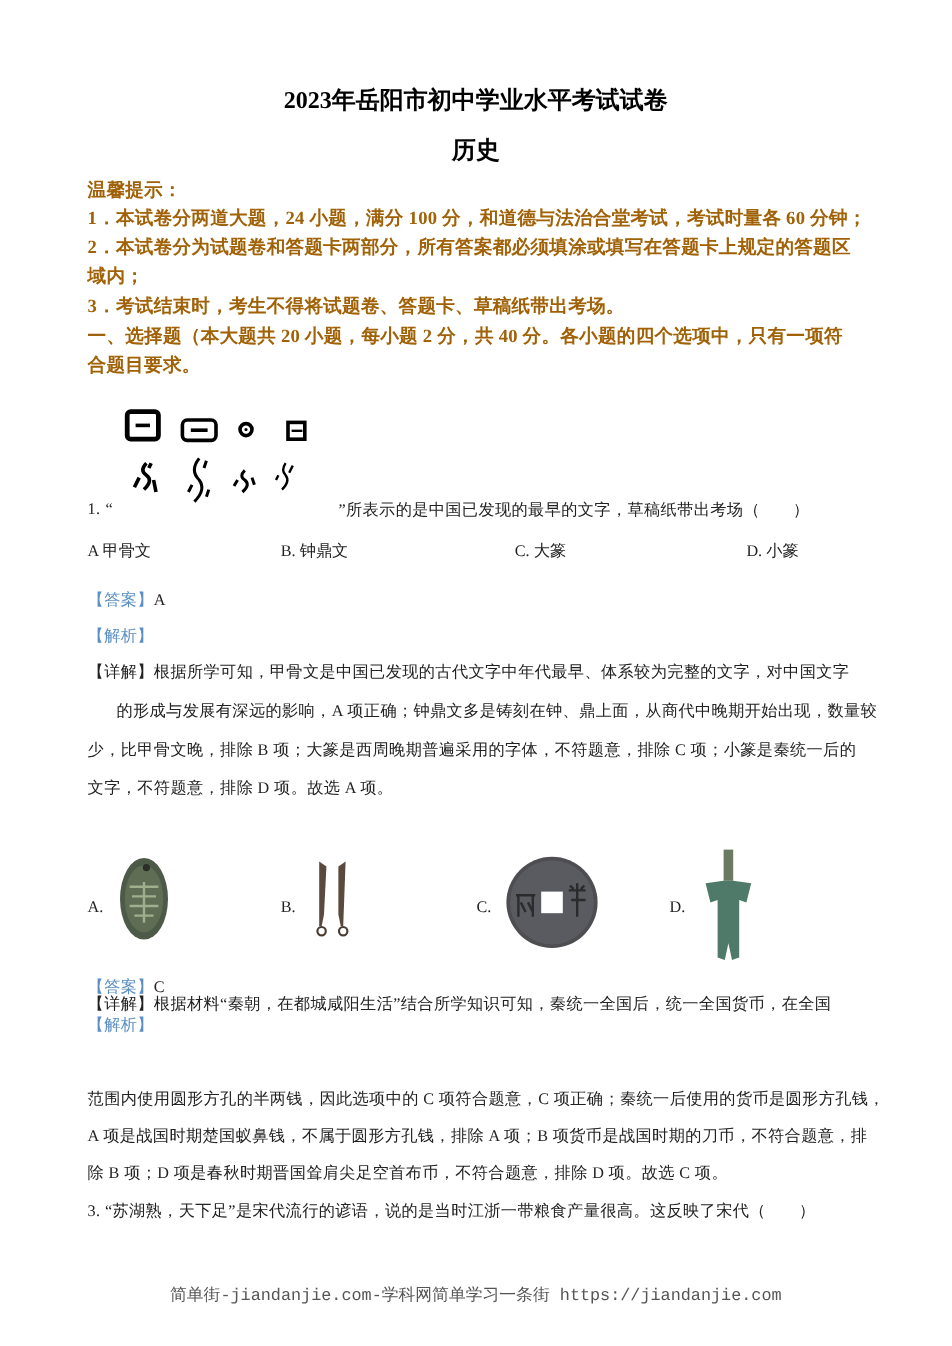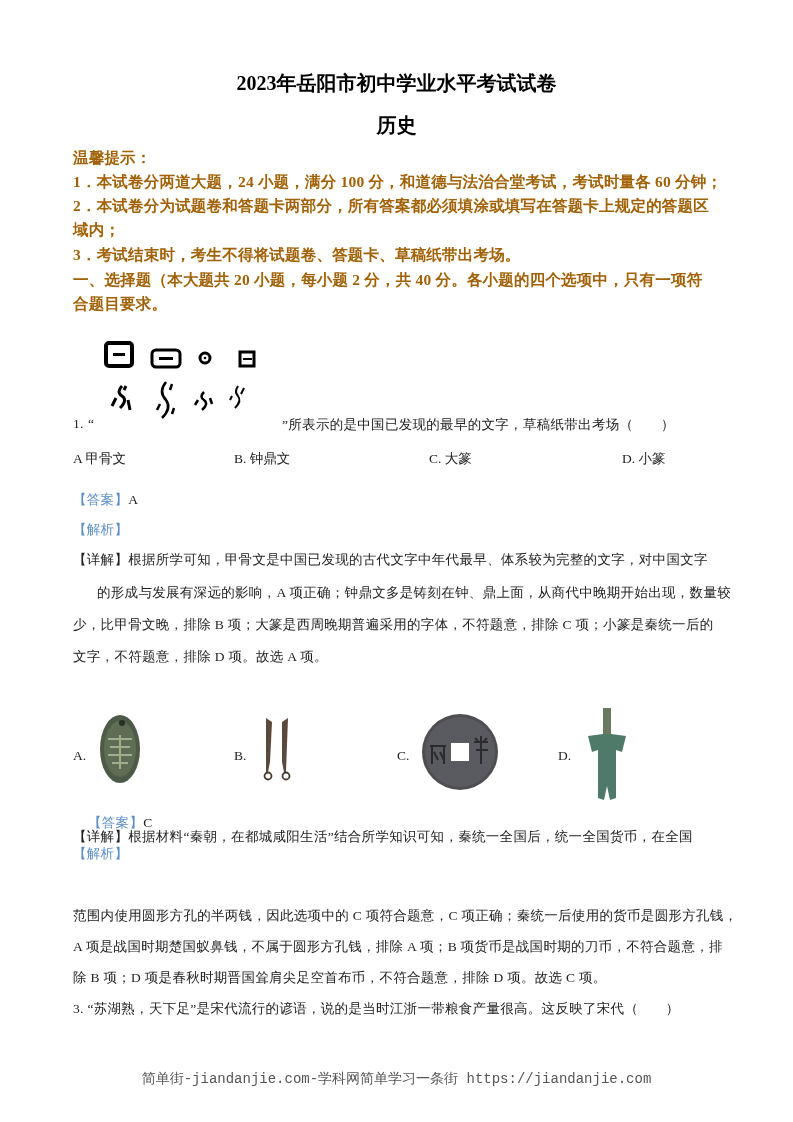--- a/index.html
+++ b/index.html
@@ -92,21 +92,21 @@
     <path d="M10 34 h16 M12 34 v18 M24 34 v18 M14 40 l4 8 M20 40 l4 8" stroke="#2b2b2e" stroke-width="2" fill="none"></path>
     <path d="M54 30 h14 M61 24 v28 M56 38 h12 M55 26 l3 3 M67 26 l-3 3" stroke="#2b2b2e" stroke-width="2" fill="none"></path>
   </svg>
 
   <div class="opt" style="top:748px; left:558px;">D.</div>
   <svg class="coin" style="left:582px; top:706px;" width="50" height="98" viewBox="0 0 50 98">
     <rect x="21" y="2" width="8" height="26" fill="#6a7a60"></rect>
     <path d="M6 30 L21 28 L29 28 L44 30 L40 46 L34 44 L34 92 L28 94 L25 80 L22 94 L16 92 L16 44 L10 46 Z" fill="#4f7a6a"></path>
   </svg>
 
-  <div class="norm" style="top:814px;margin-left:15px;">
+  <div class="norm" style="top:814px;">
     <span class="label-blue">【答案】</span><span>C</span>
   </div>
   <div class="norm label-blue" style="top:845px;">【解析】</div>
   <div class="norm" style="top:828px;">
     <span>【详解】</span><span>根据材料“秦朝，在都城咸阳生活”结合所学知识可知，秦统一全国后，统一全国货币，在全国</span>
   </div>
   <div class="norm" style="top:907px;">范围内使用圆形方孔的半两钱，因此选项中的 C 项符合题意，C 项正确；秦统一后使用的货币是圆形方孔钱，</div>
   <div class="norm" style="top:938px;">A 项是战国时期楚国蚁鼻钱，不属于圆形方孔钱，排除 A 项；B 项货币是战国时期的刀币，不符合题意，排</div>
   <div class="norm" style="top:969px;">除 B 项；D 项是春秋时期晋国耸肩尖足空首布币，不符合题意，排除 D 项。故选 C 项。</div>
 

